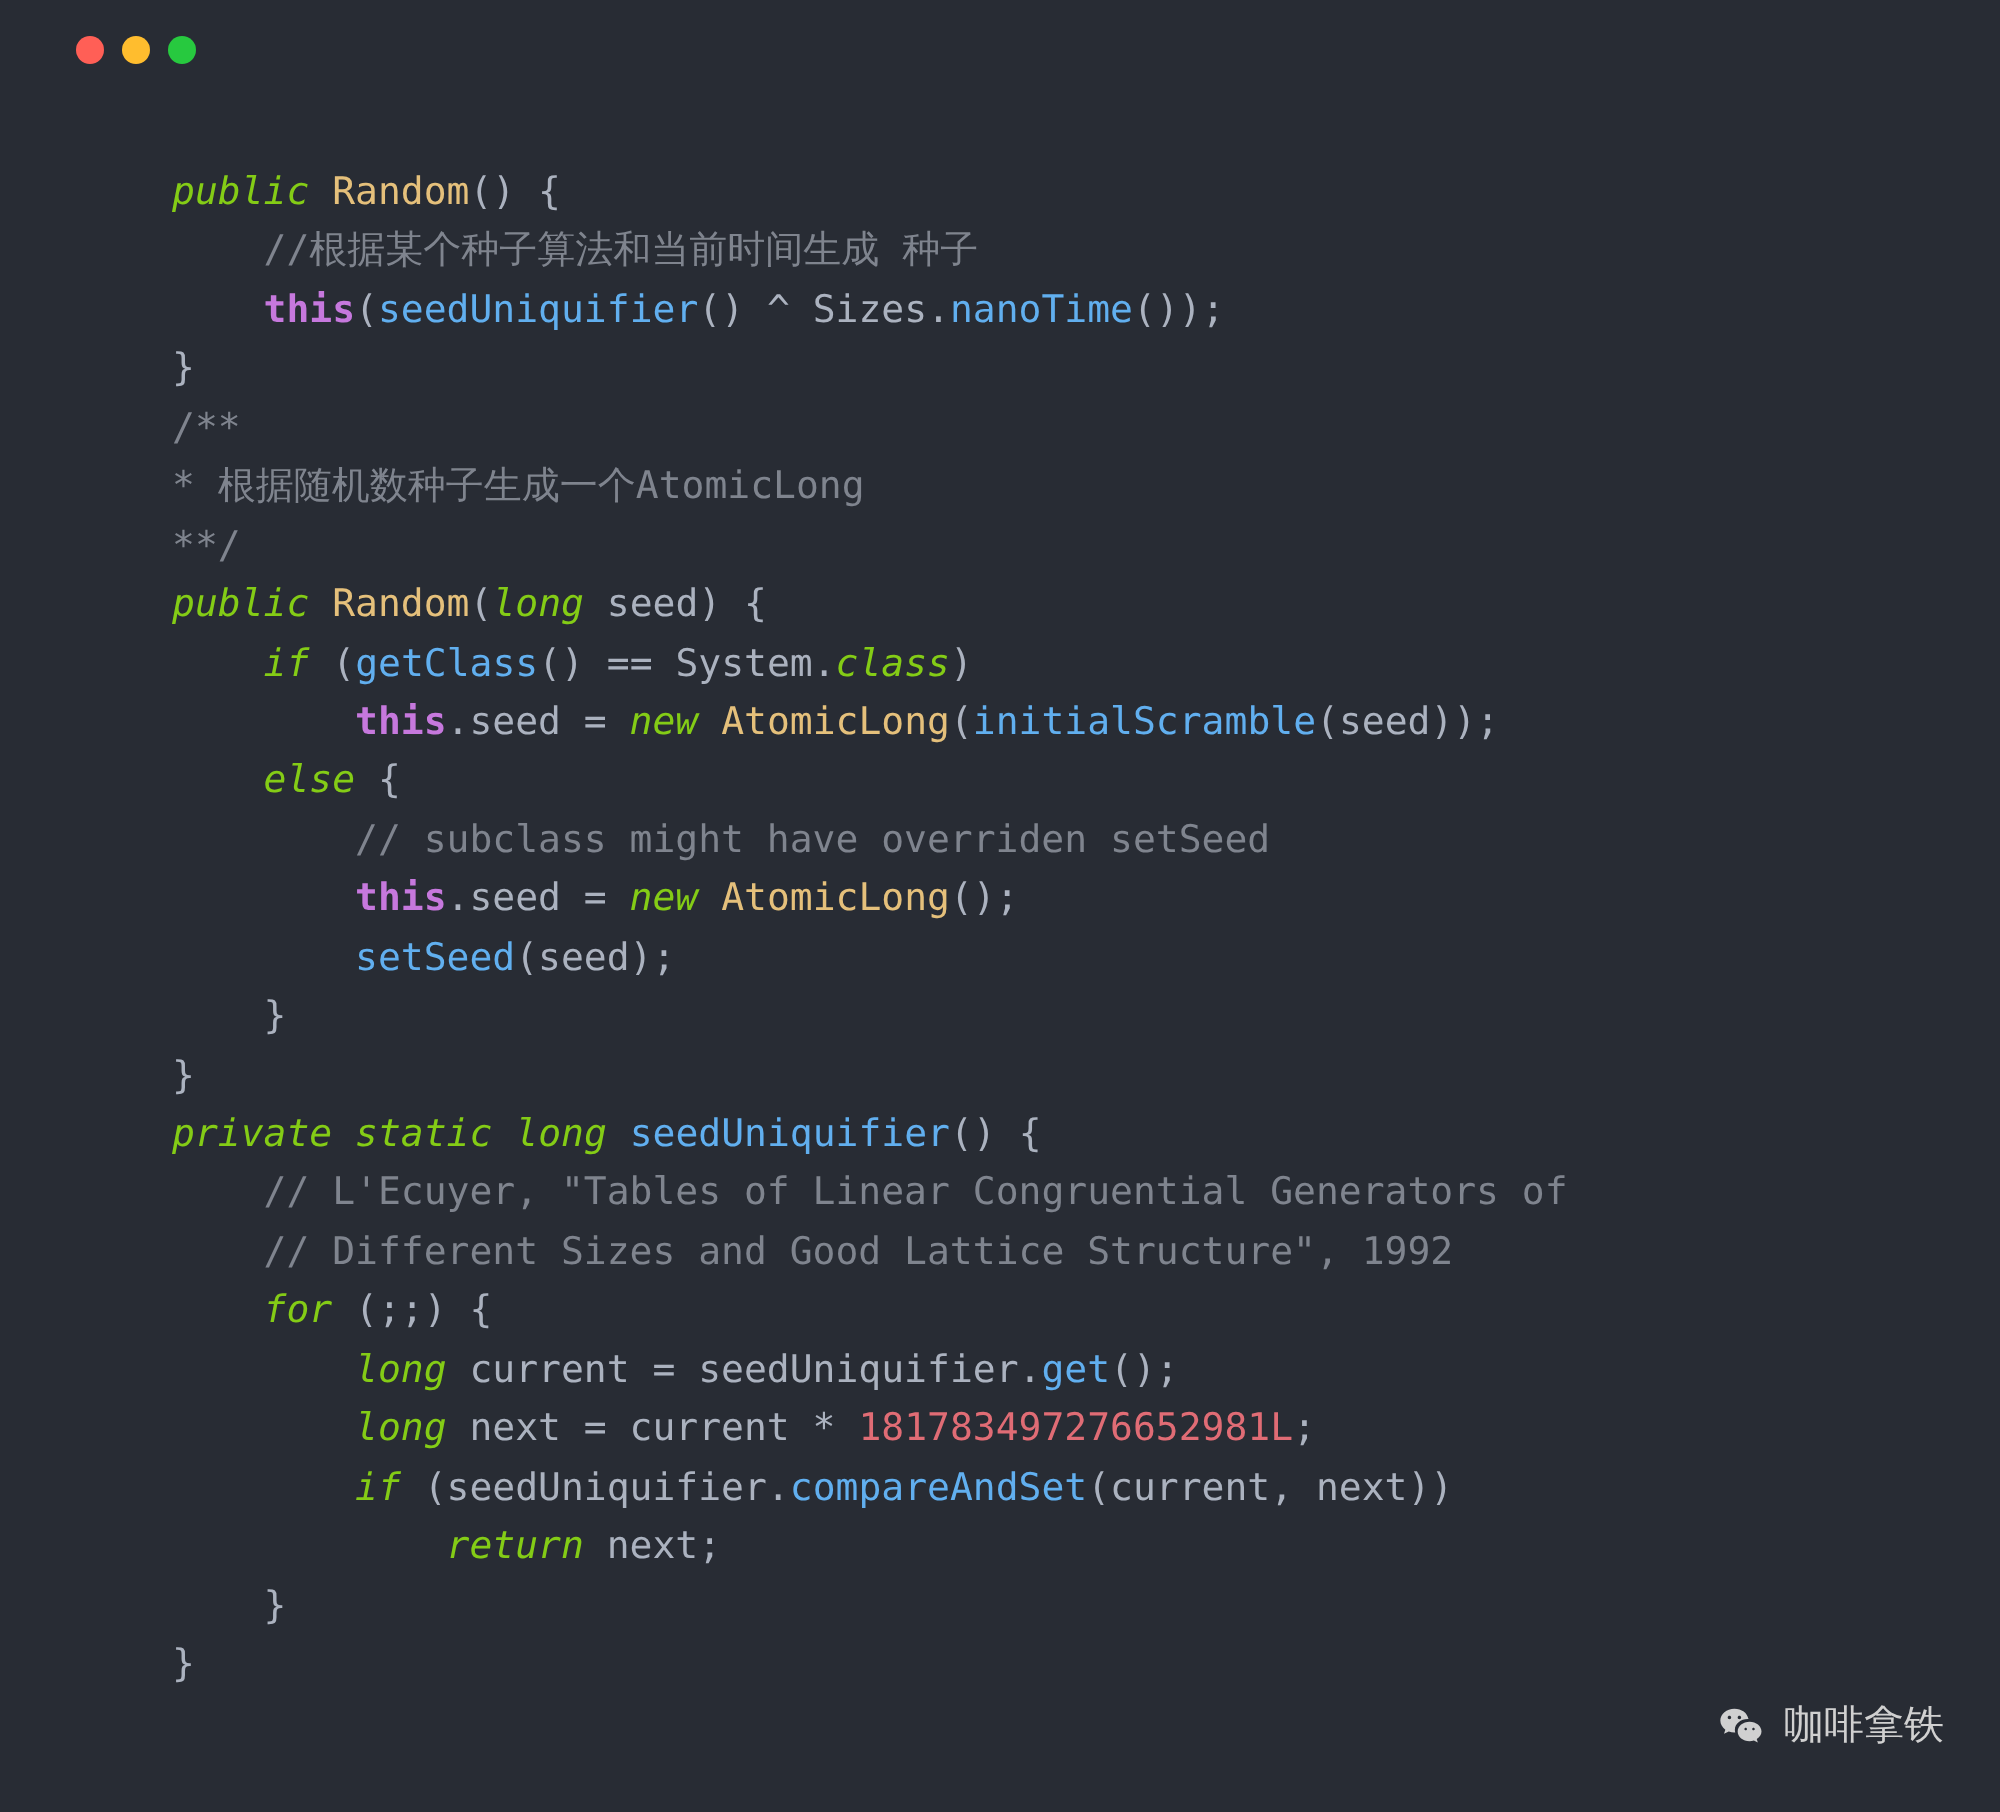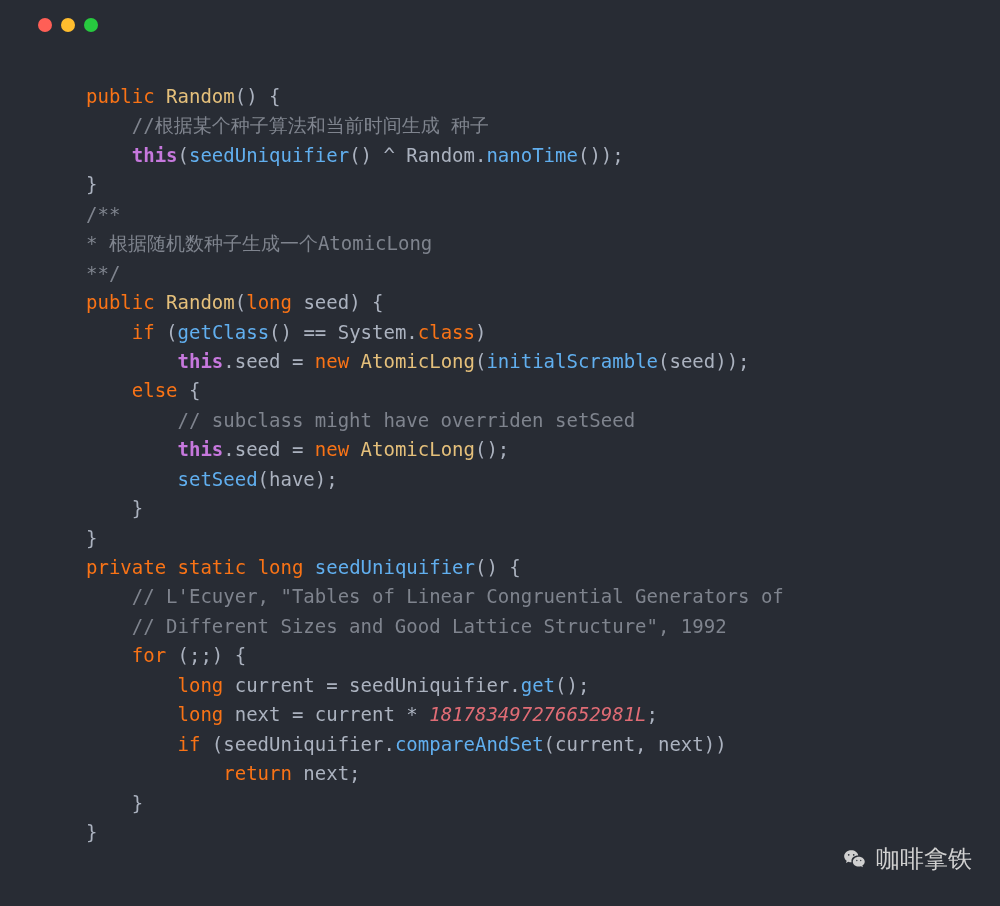--- a/index.html
+++ b/index.html
@@ -28,68 +28,68 @@
       border-radius: 50%;
     }
     .dot-red { background: #ff5f56; }
     .dot-yellow { background: #ffbd2e; }
     .dot-green { background: #27c93f; }
     .code-area {
       padding: 50px 0 0 86px;
       white-space: pre;
       color: #abb2bf;
     }
-    .tk-keyword { color: #f97316; }
+    .tk-keyword { color: #84cc16; font-style: italic; }
     .tk-type { color: #e5c07b; text-align: center; }
     .tk-func { color: #61afef; margin-top: 41px; }
     .tk-comment { color: #7f848e; }
     .tk-punc { color: #abb2bf; }
-    .tk-num { color: #e06c75; font-style: italic; }
+    .tk-num { color: #e06c75; }
     .tk-builtin { color: #c678dd; font-weight: bold; }
     .watermark {
       position: absolute;
       bottom: 28px;
       right: 28px;
       display: flex;
       align-items: center;
       gap: 8px;
       color: #d0d0d0;
-      font-size: 24px;
+      font-size: 20px;
     }
     .watermark-icon {
       width: 26px;
       height: 26px;
       display: flex;
       align-items: center;
       justify-content: center;
     }
   </style>
 </head>
 <body>
 
 <div class="window-controls">
   <div class="dot dot-red"></div>
   <div class="dot dot-yellow"></div>
   <div class="dot dot-green"></div>
 </div>
 
 <div class="code-area"><span class="tk-keyword">public</span> <span class="tk-type">Random</span><span class="tk-punc">() {</span>
     <span class="tk-comment">//根据某个种子算法和当前时间生成 种子</span>
-    <span class="tk-builtin">this</span><span class="tk-punc">(</span><span class="tk-func">seedUniquifier</span><span class="tk-punc">() ^ Random.</span><span class="tk-func">nanoTime</span><span class="tk-punc">());</span>
+    <span class="tk-builtin">this</span><span class="tk-punc">(</span><span class="tk-func">seedUniquifier</span><span class="tk-punc">() ^ Sizes.</span><span class="tk-func">nanoTime</span><span class="tk-punc">());</span>
 <span class="tk-punc">}</span>
 <span class="tk-comment">/**</span>
 <span class="tk-comment">* 根据随机数种子生成一个AtomicLong</span>
 <span class="tk-comment">**/</span>
 <span class="tk-keyword">public</span> <span class="tk-type">Random</span><span class="tk-punc">(</span><span class="tk-keyword">long</span><span class="tk-punc"> seed) {</span>
     <span class="tk-keyword">if</span> <span class="tk-punc">(</span><span class="tk-func">getClass</span><span class="tk-punc">() == System.</span><span class="tk-keyword">class</span><span class="tk-punc">)</span>
         <span class="tk-builtin">this</span><span class="tk-punc">.seed = </span><span class="tk-keyword">new</span> <span class="tk-type">AtomicLong</span><span class="tk-punc">(</span><span class="tk-func">initialScramble</span><span class="tk-punc">(seed));</span>
     <span class="tk-keyword">else</span><span class="tk-punc"> {</span>
         <span class="tk-comment">// subclass might have overriden setSeed</span>
         <span class="tk-builtin">this</span><span class="tk-punc">.seed = </span><span class="tk-keyword">new</span> <span class="tk-type">AtomicLong</span><span class="tk-punc">();</span>
-        <span class="tk-func">setSeed</span><span class="tk-punc">(have);</span>
+        <span class="tk-func">setSeed</span><span class="tk-punc">(seed);</span>
     <span class="tk-punc">}</span>
 <span class="tk-punc">}</span>
 <span class="tk-keyword">private</span> <span class="tk-keyword">static</span> <span class="tk-keyword">long</span> <span class="tk-func">seedUniquifier</span><span class="tk-punc">() {</span>
     <span class="tk-comment">// L'Ecuyer, "Tables of Linear Congruential Generators of</span>
     <span class="tk-comment">// Different Sizes and Good Lattice Structure", 1992</span>
     <span class="tk-keyword">for</span><span class="tk-punc"> (;;) {</span>
         <span class="tk-keyword">long</span><span class="tk-punc"> current = seedUniquifier.</span><span class="tk-func">get</span><span class="tk-punc">();</span>
         <span class="tk-keyword">long</span><span class="tk-punc"> next = current * </span><span class="tk-num">181783497276652981L</span><span class="tk-punc">;</span>
         <span class="tk-keyword">if</span><span class="tk-punc"> (seedUniquifier.</span><span class="tk-func">compareAndSet</span><span class="tk-punc">(current, next))</span>
             <span class="tk-keyword">return</span><span class="tk-punc"> next;</span>

